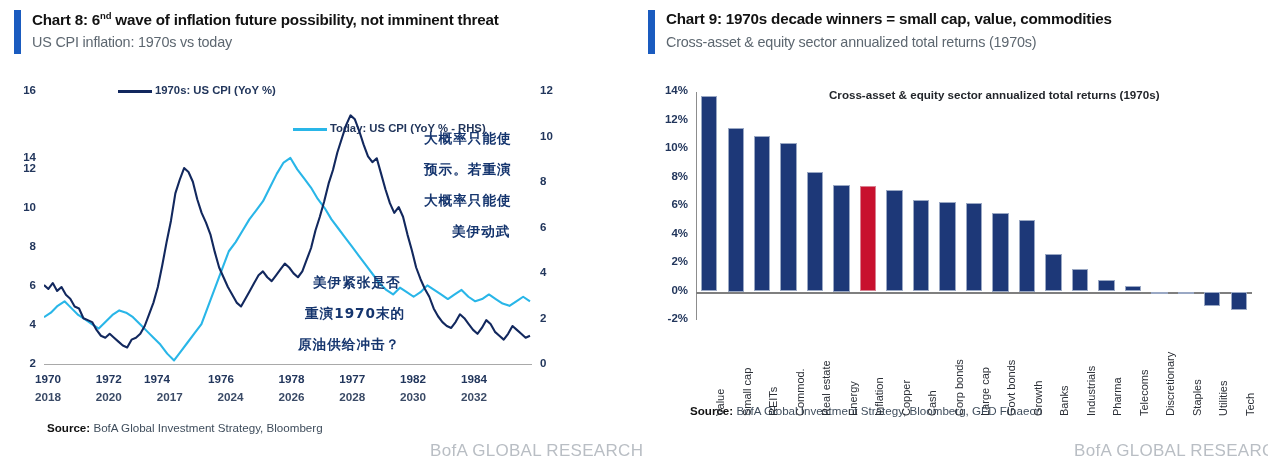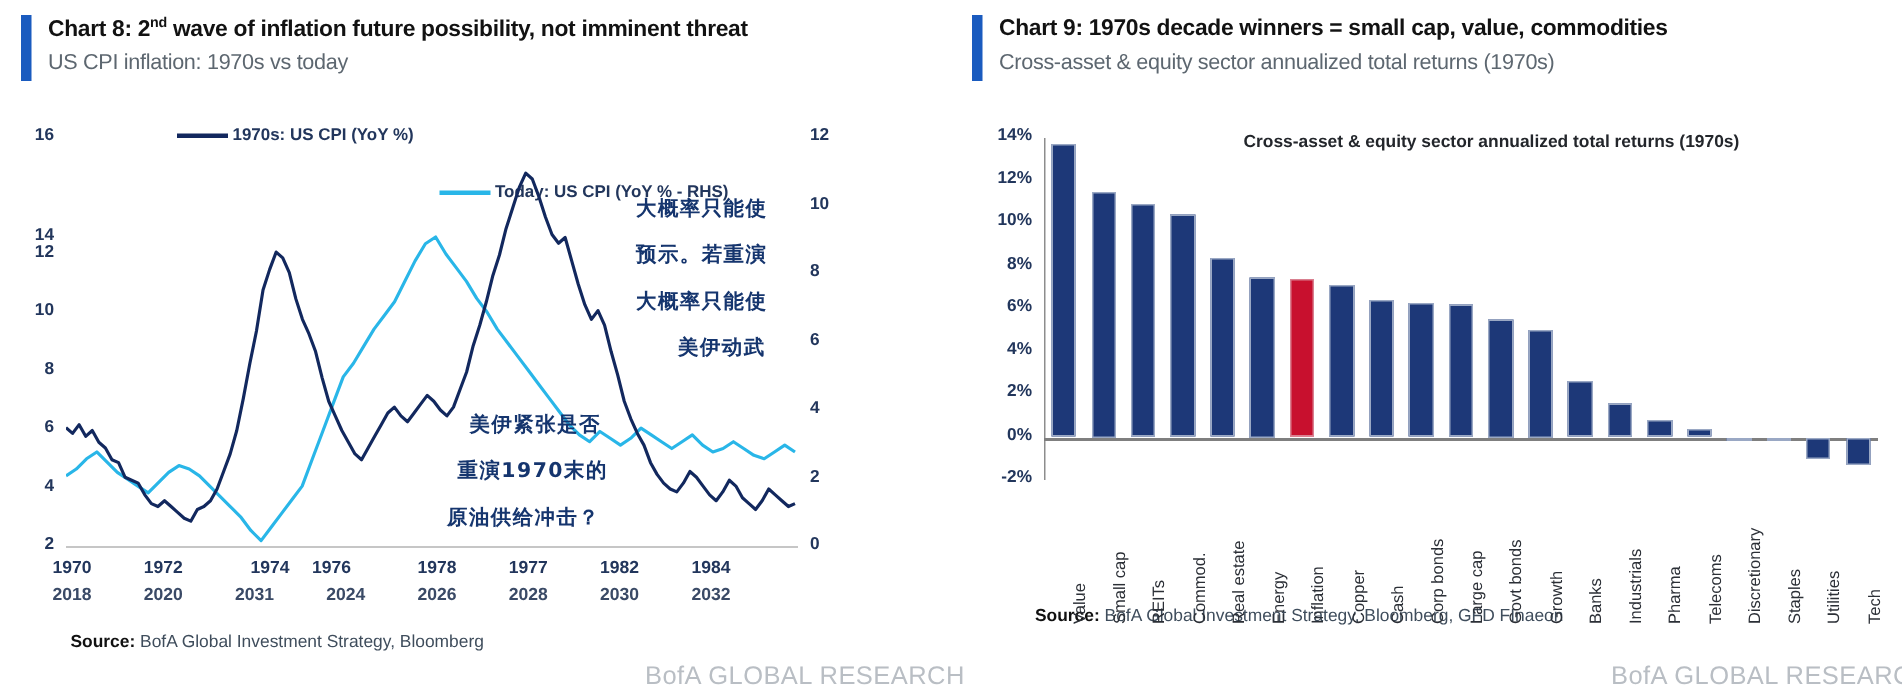--- a/index.html
+++ b/index.html
@@ -43,21 +43,21 @@
   .frame{position:absolute;border-left:1px solid #8d8d8d;}
 </style>
 </head>
 <body>
 
 <div class="panel" id="panel-left">
 
   <div class="hdr">
     <div class="accent"></div>
     <div class="t1">
-      <span>Chart 8: 2</span><sup>nd</sup><span> wave of inflation future possibility, not imminent threat</span>
+      <span>Chart 8: 6</span><sup>nd</sup><span> wave of inflation future possibility, not imminent threat</span>
     </div>
     <div class="t2">US CPI inflation: 1970s vs today</div>
   </div>
 
   <div class="legend" id="lg1" style="left:118px;top:84px;">
     <span class="sw" id="lg1sw" style="background: rgb(18, 40, 94);"></span><span>1970s: US CPI (YoY %)</span>
   </div>
   <div class="legend" id="lg2" style="left:293px;top:84px;margin-top:38px;">
     <span class="sw" id="lg2sw" style="background: rgb(41, 182, 232);"></span><span>Today: US CPI (YoY % - RHS)</span>
   </div>
@@ -95,22 +95,22 @@
     <div class="axis-lab r" style="left: 540px; top: 311.5px; width: 32px;">2</div>
     <div class="axis-lab r" style="left: 540px; top: 266px; width: 32px;">4</div>
     <div class="axis-lab r" style="left: 540px; top: 220.5px; width: 32px;">6</div>
     <div class="axis-lab r" style="left: 540px; top: 175px; width: 32px;">8</div>
     <div class="axis-lab r" style="left: 540px; top: 129.5px; width: 32px;">10</div>
     <div class="axis-lab r" style="left: 540px; top: 84px; width: 32px;">12</div>
     <div class="xlab" style="left: 35px; top: 372px;">1970</div>
     <div class="xlab sub" style="left: 35px; top: 390px;">2018</div>
     <div class="xlab" style="left: 95.8486px; top: 372px;">1972</div>
     <div class="xlab sub" style="left: 95.8486px; top: 390px;">2020</div>
-    <div class="xlab" style="left: 167px; top: 372px;">1974</div>
-    <div class="xlab sub" style="left: 156.697px; top: 390px;">2031</div>
+    <div class="xlab" style="left: 144px; top: 372px;">1974</div>
+    <div class="xlab sub" style="left: 156.697px; top: 390px;">2017</div>
     <div class="xlab" style="left: 208px; top: 372px;">1976</div>
     <div class="xlab sub" style="left: 217.546px; top: 390px;">2024</div>
     <div class="xlab" style="left: 278.394px; top: 372px;">1978</div>
     <div class="xlab sub" style="left: 278.394px; top: 390px;">2026</div>
     <div class="xlab" style="left: 339.243px; top: 372px;">1977</div>
     <div class="xlab sub" style="left: 339.243px; top: 390px;">2028</div>
     <div class="xlab" style="left: 400.091px; top: 372px;">1982</div>
     <div class="xlab sub" style="left: 400.091px; top: 390px;">2030</div>
     <div class="xlab" style="left: 460.94px; top: 372px;">1984</div>
     <div class="xlab sub" style="left: 460.94px; top: 390px;">2032</div>

